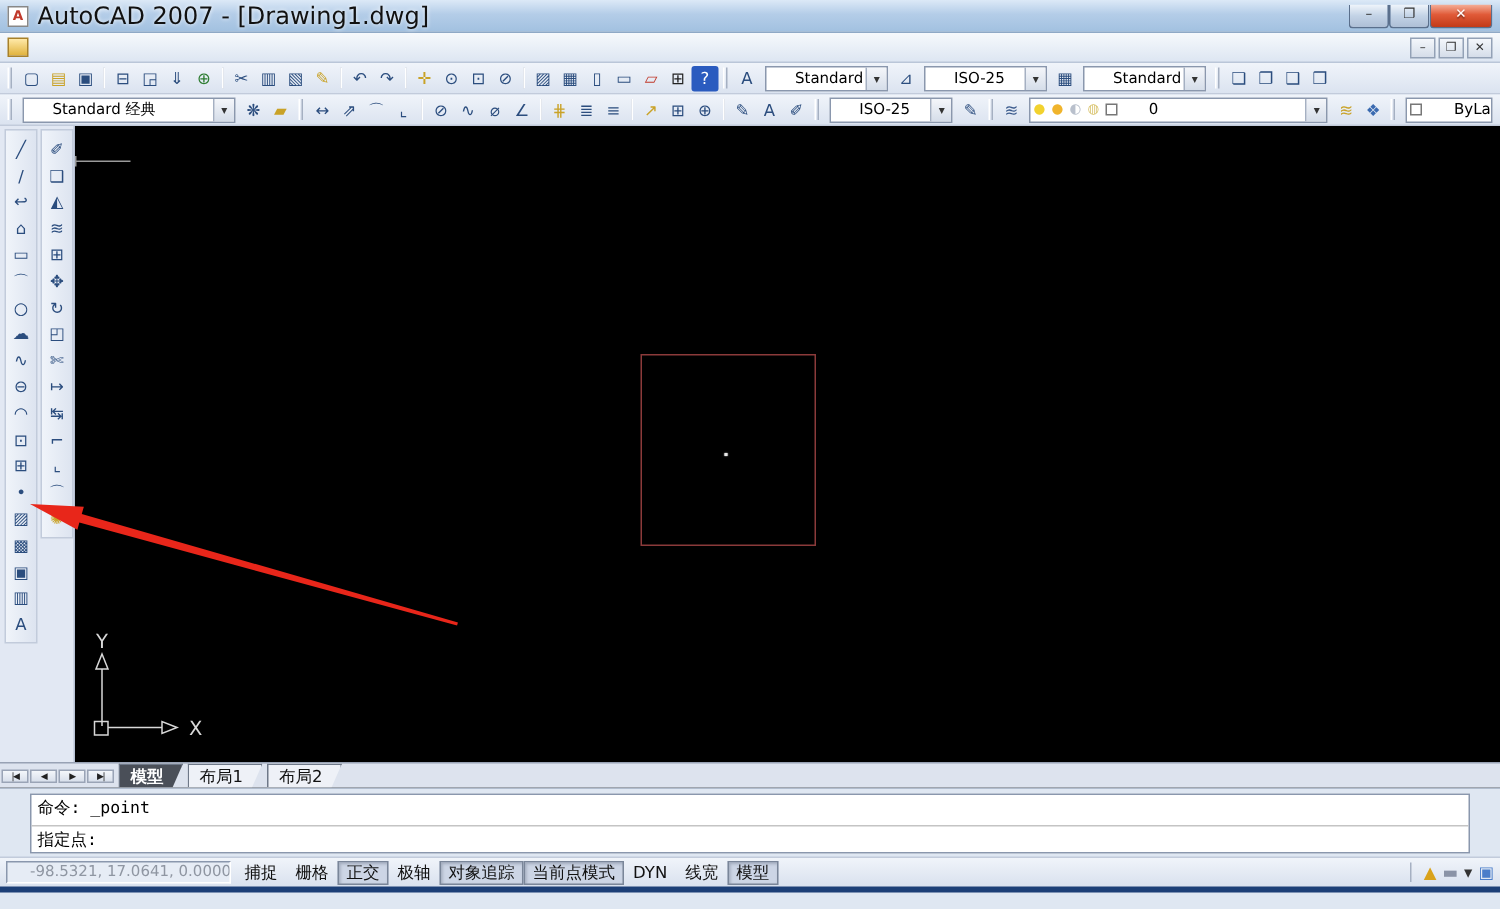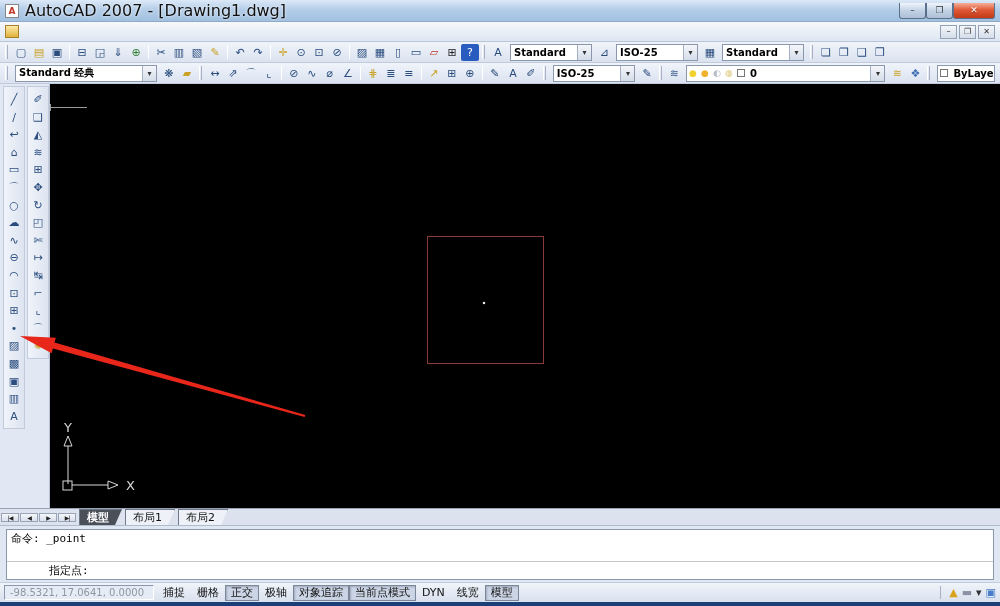--- a/index.html
+++ b/index.html
@@ -22,21 +22,21 @@
   .child-controls { margin-left: auto; display: flex; gap: 2px; padding-right: 2px; }
   .cbtn { width: 17px; height: 14px; font-size: 8px; display: flex; align-items: center; justify-content: center; background: linear-gradient(#f4f7fb, #d5dde9); border: 1px solid #93a1b6; color: #333; }
 
   
   .toolbar-row { height: 21px; background: linear-gradient(#f0f4fa, #dbe3f0); border-bottom: 1px solid #c2cbdb; display: flex; align-items: center; padding: 0 2px; }
   .grip { width: 3px; height: 14px; border-left: 1px solid #fff; border-right: 1px solid #a5b0c2; margin: 0 4px 0 3px; }
   .icon-strip { display: flex; align-items: center; }
   .tb-icon { width: 18px; height: 17px; display: flex; align-items: center; justify-content: center; font-size: 11px; color: #2b4d7e; }
   .sep { width: 1px; height: 14px; background: #a5b0c2; border-right: 1px solid #fff; margin: 0 3px; }
   .combo { display: flex; align-items: center; height: 17px; background: #fff; border: 1px solid #8a97ad; font-size: 10px; margin: 0 3px; overflow: hidden; }
-  .combo-text { flex: 1; overflow: hidden; white-space: nowrap; padding: 0 3px; color: #000; font-weight: bold; }
+  .combo-text { flex: 1; overflow: hidden; white-space: nowrap; padding: 0 19px; color: #000; }
   .combo-arrow { width: 14px; height: 15px; flex: none; background: linear-gradient(#f4f6fa, #d5dde9); border-left: 1px solid #a5b0c2; font-size: 8px; display: flex; align-items: center; justify-content: center; color: #333; }
   .layer-mini { width: 12px; font-size: 9px; text-align: center; flex: none; }
   .swatch { width: 8px; height: 8px; border: 1px solid #777; background: #fff; margin: 0 2px; flex: none; }
 
   
   .main { position: relative; height: 441px; background: #000; }
   .dock { position: absolute; left: 0; top: 0; width: 50px; height: 424px; background: #e2e8f3; border-right: 1px solid #b8c2d4; }
   .tool-col { position: absolute; top: 2px; width: 22px; display: flex; flex-direction: column; align-items: center; background: linear-gradient(90deg, #f0f4fa, #dde4f0); border: 1px solid #c2cbdb; padding: 4px 0 3px; }
   .col-draw { left: 3px; }
   .col-modify { left: 27px; }
@@ -49,28 +49,28 @@
   .ucs-svg { position: absolute; left: 6px; bottom: 6px; }
   .arrow-svg { position: absolute; left: 0; top: 0; width: 1000px; height: 424px; pointer-events: none; z-index: 6; }
 
   
   .tabbar { position: absolute; left: 0; bottom: 0; width: 100%; height: 17px; background: #dde3ee; border-top: 1px solid #98a2b4; display: flex; align-items: stretch; font-size: 11px; z-index: 7; }
   .tab-nav { width: 18px; margin: 1px 0 1px 1px; border: 1px solid #9aa4b6; background: linear-gradient(#f4f7fb, #d8dfeb); font-size: 6px; display: flex; align-items: center; justify-content: center; color: #222; letter-spacing: -1px; }
   .tab { padding: 0 12px 0 7px; margin-left: 3px; display: flex; align-items: center; background: #eef1f7; border: 1px solid #6e7888; border-bottom: none; clip-path: polygon(0 0, 100% 0, calc(100% - 7px) 100%, 0 100%); color: #111; }
   .tab.active { background: #4a4f58; color: #fff; font-weight: bold; }
 
   
-  .command { height: 57px; background: #dfe7f2; padding: 3px 6px 2px; border-top: 1px solid #b0bccd; }
+  .command { height: 46px; background: #dfe7f2; padding: 3px 20px 2px; border-top: 1px solid #b0bccd; }
   .cmd-box { height: 100%; background: #fff; border: 1px solid #8a97ad; font-family: "DejaVu Sans Mono", "Liberation Mono", monospace; font-size: 11px; color: #000; display: flex; flex-direction: column; }
   .cmd-history { flex: 1; padding: 1px 4px; border-bottom: 1px solid #c4c4c4; line-height: 15px; }
-  .cmd-prompt { height: 17px; padding: 1px 4px; line-height: 15px; margin-left: 38px; }
+  .cmd-prompt { height: 17px; padding: 1px 4px; line-height: 15px; }
 
   
   .statusbar { height: 20px; display: flex; align-items: center; background: linear-gradient(#f0f4fa, #d9e1ee); padding: 0 4px; font-size: 11px; gap: 3px; border-top: 1px solid #c2cbdb; }
-  .coords { width: 150px; height: 15px; border: 1px solid; border-color: #8a97ad #fff #fff #8a97ad; background: #e6ecf5; color: #8f96a2; font-size: 10px; padding: 0 5px; display: flex; align-items: center; white-space: nowrap; overflow: hidden; }
+  .coords { width: 150px; height: 15px; border: 1px solid; border-color: #8a97ad #fff #fff #8a97ad; background: #e6ecf5; color: #8f96a2; font-size: 10px; padding: 0 15px; display: flex; align-items: center; white-space: nowrap; overflow: hidden; }
   .toggle { padding: 0 5px; height: 16px; display: flex; align-items: center; color: #111; border: 1px solid transparent; white-space: nowrap; }
   .toggle.on { border-color: #7a8699; background: #ccd5e5; box-shadow: inset 1px 1px 2px rgba(40,50,70,.25); }
   .status-right { margin-left: auto; display: flex; align-items: center; gap: 4px; border-left: 1px solid #a5b0c2; padding-left: 8px; }
   .status-icon { font-size: 11px; }
   .bottom-strip { height: 4px; background: #1c3f77; }
 </style>
 </head>
 <body>
 
 <div class="window">

